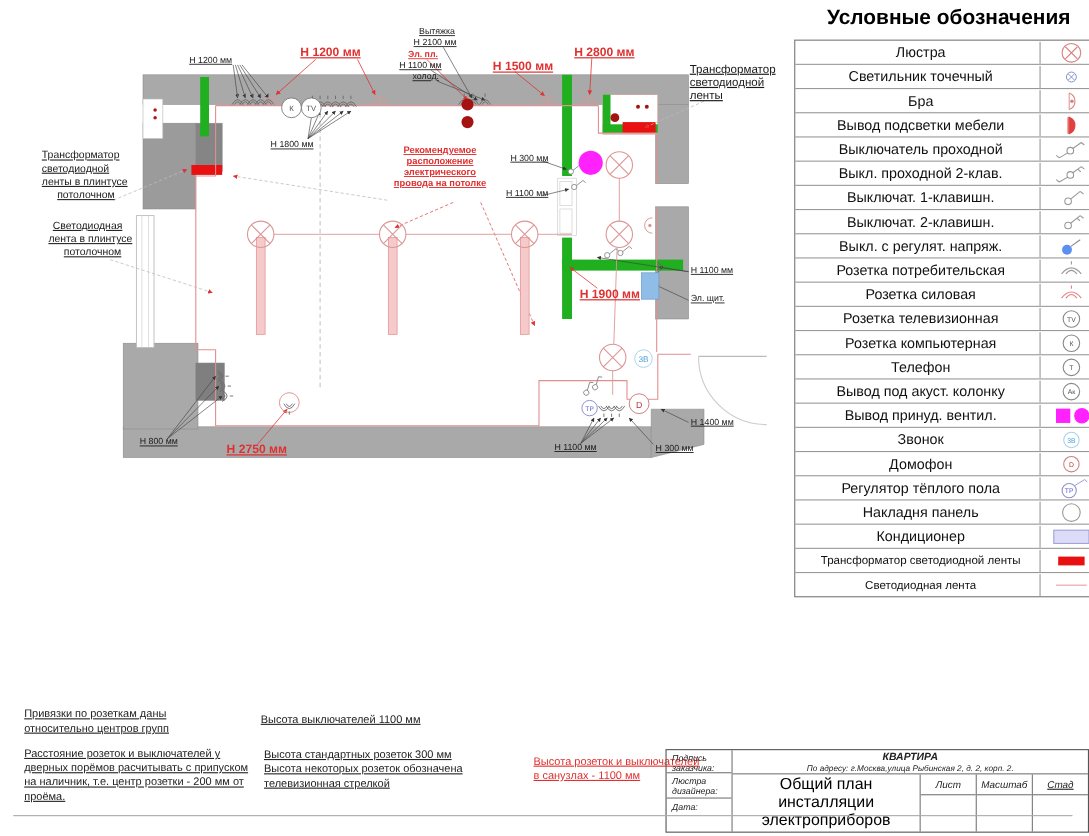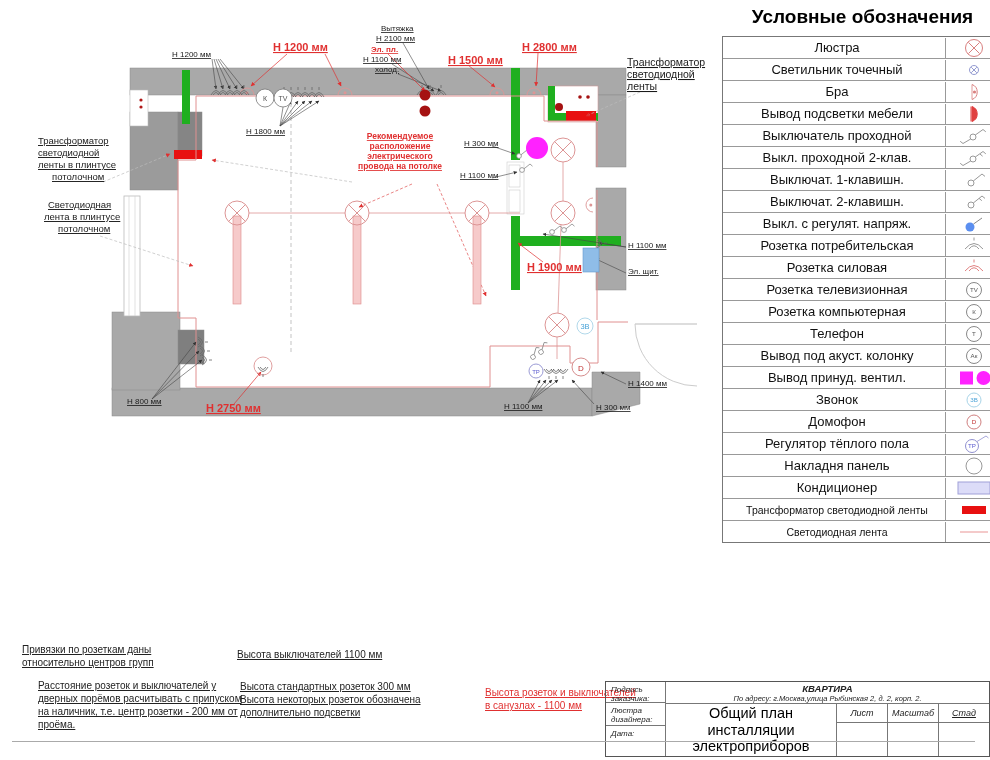--- a/index.html
+++ b/index.html
@@ -504,33 +504,33 @@
             </svg>
           </span>
         </div>
       </div>
   </div>
 
   <div class="note" style="left:22px;top:643px;">
     <div>Привязки по розеткам даны</div>
       <div>относительно центров групп</div>
   </div>
-  <div class="note" style="left:38px;top:679px;width:235px;">
+  <div class="note" style="left:22px;top:679px;width:235px;">
     <div>Расстояние розеток и выключателей у</div>
       <div>дверных порёмов расчитывать с припуском</div>
     <div>на наличник, т.е. центр розетки - 200 мм от</div>
       <div>проёма.</div>
   </div>
   <div class="note" style="left:237px;top:648px;">
     <div>Высота выключателей 1100 мм</div>
   </div>
   <div class="note" style="left:240px;top:680px;">
     <div>Высота стандартных розеток  300 мм</div>
       <div>Высота некоторых розеток  обозначена</div>
-      <div>дополнительно подсветки</div>
+      <div>телевизионная стрелкой</div>
   </div>
   <div class="note red" style="left:437px;top:686px;">
     <div>Высота розеток и выключателей</div>
       <div>в санузлах - 1100 мм</div>
   </div>
 
   <div id="tblock">
     <div class="colA">
       <div class="ca1">Подпись заказчика:</div>
       <div class="ca2">Люстра дизайнера:</div>

